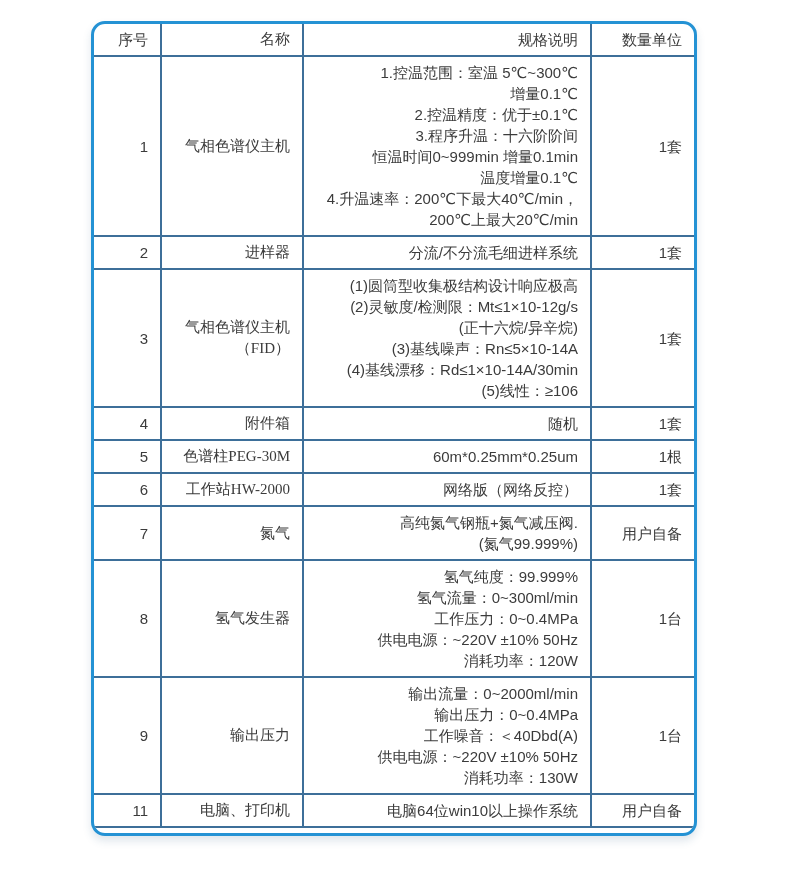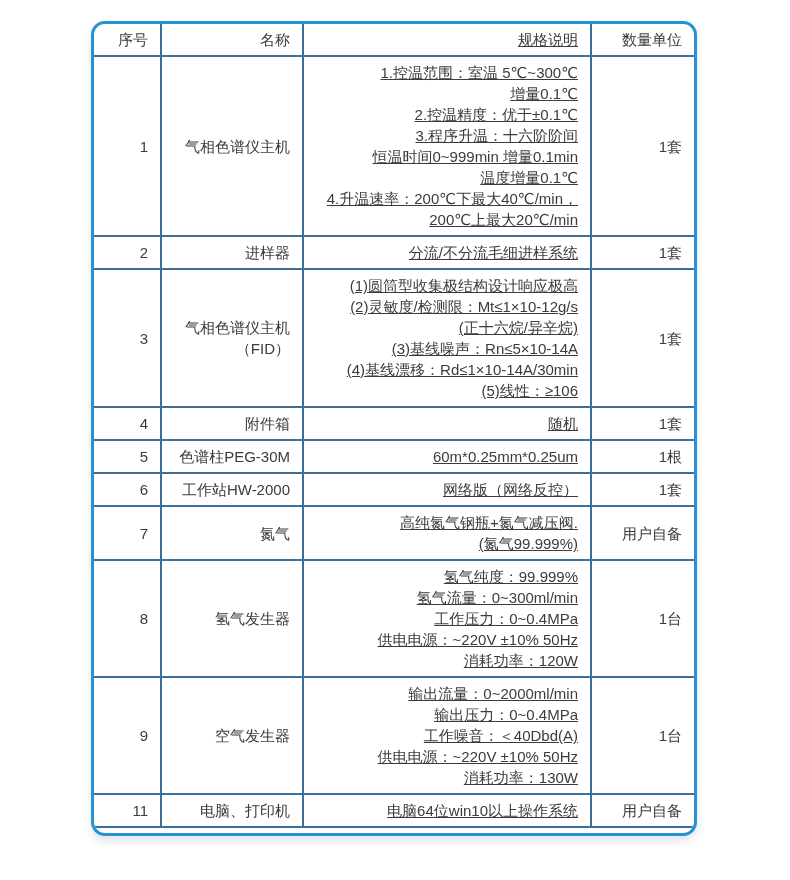--- a/index.html
+++ b/index.html
@@ -50,22 +50,22 @@
     line-height: 21px;
     font-weight: normal;
     text-align: right;
   }
   .spec-table th { height: 31px; }
   .spec-table th + th, .spec-table td + td { border-left: 2px solid #3d6f99; }
   .spec-table tbody td { border-top: 2px solid #3d6f99; }
   .spec-table tbody tr:last-child td { border-bottom: 2px solid #3d6f99; }
 
   .cell-no { text-align: center; padding-left: 4px; padding-right: 4px; }
-  .cell-name { padding-left: 13px; }
-  .cell-spec { white-space: pre-line; padding-left: 10px; text-decoration: underline; }
+  .cell-name { padding-left: 13px; font-family: Liberation Serif, serif; }
+  .cell-spec { white-space: pre-line; padding-left: 10px; }
   .cell-qty { padding-left: 12px; margin-top: 20px; }
 </style>
 </head>
 <body>
 
 <div class="sheet">
   <table class="spec-table">
     <colgroup>
       <col class="col-no">
         <col class="col-name">
@@ -141,21 +141,21 @@
         <td class="cell-name">氢气发生器</td>
         <td class="cell-spec">氢气纯度：99.999%
 氢气流量：0~300ml/min
 工作压力：0~0.4MPa
 供电电源：~220V ±10% 50Hz
 消耗功率：120W</td>
         <td class="cell-qty">1台</td>
       </tr>
       <tr>
         <td class="cell-no">9</td>
-        <td class="cell-name">空气发生器</td>
+        <td class="cell-name">输出压力</td>
         <td class="cell-spec">输出流量：0~2000ml/min
 输出压力：0~0.4MPa
 工作噪音：＜40Dbd(A)
 供电电源：~220V ±10% 50Hz
 消耗功率：130W</td>
         <td class="cell-qty">1台</td>
       </tr>
       <tr>
         <td class="cell-no">11</td>
         <td class="cell-name">电脑、打印机</td>

